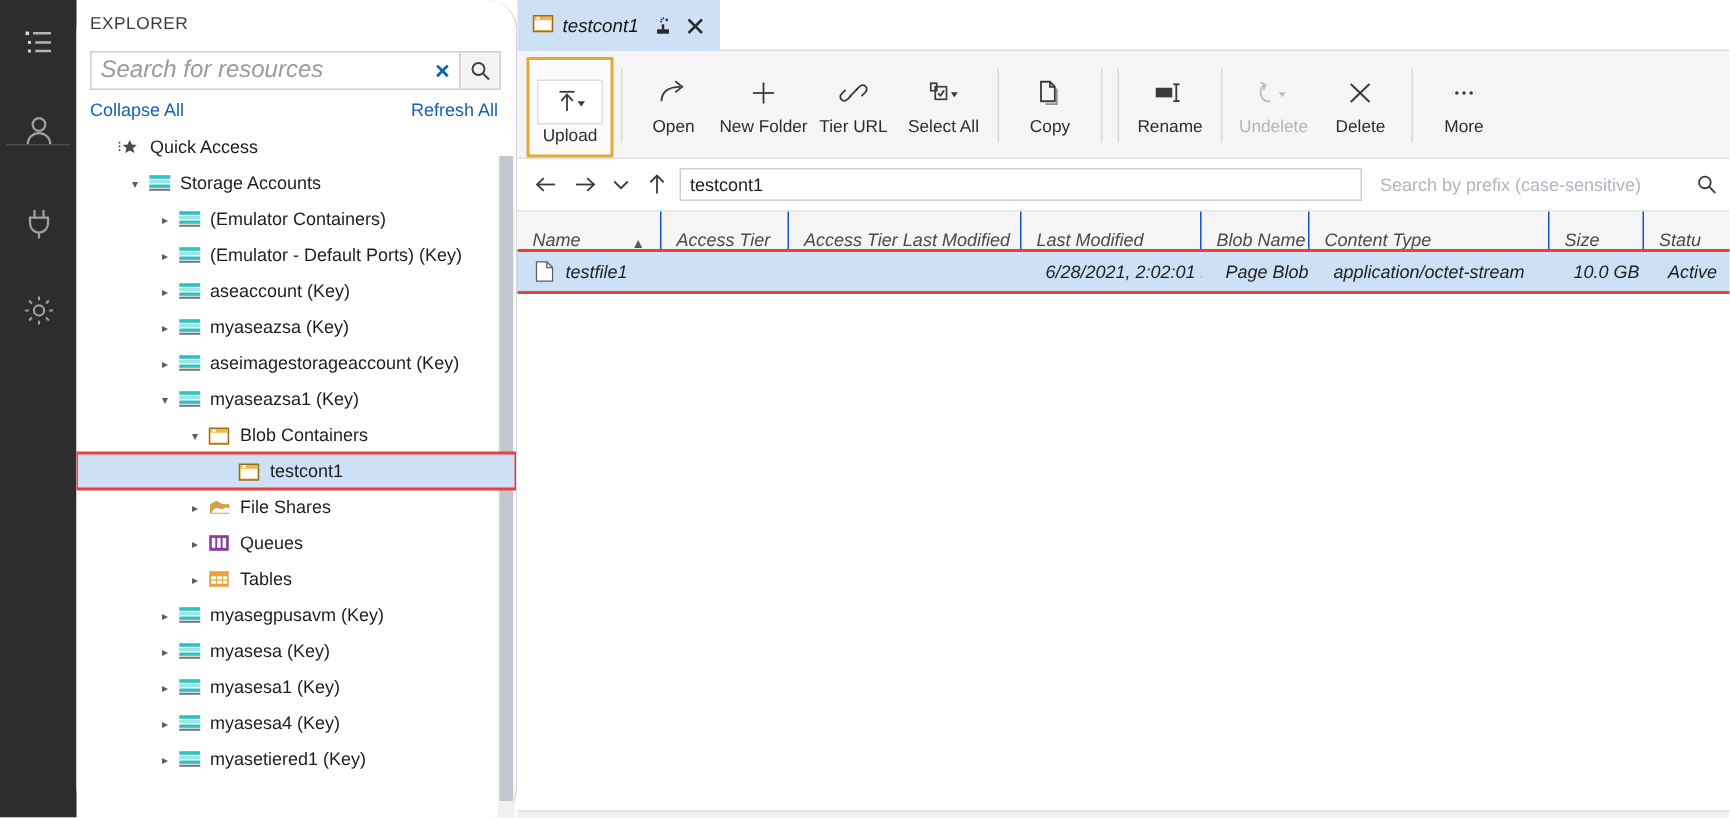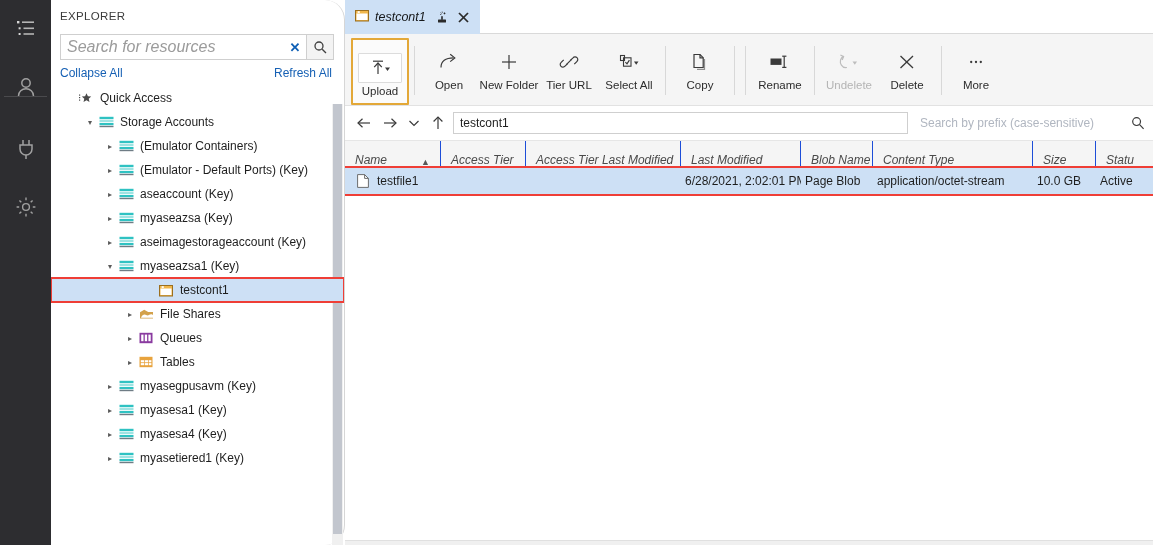--- a/index.html
+++ b/index.html
@@ -286,22 +286,22 @@
     color: #1e1e1e;
     position: relative;
   }
   .trow.selected { background: #cde0f5; }
   .trow.row-highlight {
     outline: 2px solid #ef3e36;
     outline-offset: 0px;
   }
   .td {
     display: flex; align-items: flex-end;
-    padding: 0 4px;
-    white-space: nowrap; overflow: hidden;
+    padding: 0 16px;
+    white-space: nowrap; overflow: hidden; font-style: italic;
   }
   .td.name { gap: 8px; padding-left: 12px; }
   .file-ico { display: flex; align-items: center; }
 
   .statusbar {
     position: absolute; left: 0; right: 0; bottom: 0;
     height: 5px; background: #f0f0f0;
     border-top: 1px solid #e0e0e0;
   }
 </style>
@@ -463,20 +463,32 @@
           <span class="t-icon">
             <svg width="15" height="12" viewBox="0 0 15 12">
               <rect x="0.5" y="0.8" width="14" height="2.4" fill="#2fc2c2"></rect>
               <rect x="0.5" y="4" width="14" height="2.2" fill="#9fe3e3"></rect>
               <rect x="0.5" y="7" width="14" height="2.2" fill="#2fc2c2"></rect>
               <rect x="0.5" y="9.8" width="14" height="1.4" fill="#6f7c85"></rect>
             </svg>
           </span>
           <span class="t-label">myaseazsa1 (Key)</span>
         </div>
+        <div class="tree-row">
+          <span style="flex:0 0 72px"></span>
+          <span class="twisty open"></span>
+          <span class="t-icon">
+            <svg width="14" height="13" viewBox="0 0 14 13">
+              <rect x="0.5" y="1.5" width="13" height="10.5" fill="#f0b64a" stroke="#9b6f1f" stroke-width="1"></rect>
+              <rect x="1.5" y="4.5" width="11" height="6.5" fill="#ffffff"></rect>
+              <rect x="2.6" y="2.2" width="2.2" height="1.7" fill="#ffffff"></rect>
+            </svg>
+          </span>
+          <span class="t-label">Blob Containers</span>
+        </div>
         <div class="tree-row selected highlight-box">
           <span style="flex:0 0 92px"></span>
           <span class="twisty none"></span>
           <span class="t-icon">
             <svg width="14" height="13" viewBox="0 0 14 13">
               <rect x="0.5" y="1.5" width="13" height="10.5" fill="#f0b64a" stroke="#9b6f1f" stroke-width="1"></rect>
               <rect x="1.5" y="4.5" width="11" height="6.5" fill="#ffffff"></rect>
               <rect x="2.6" y="2.2" width="2.2" height="1.7" fill="#ffffff"></rect>
             </svg>
           </span>
@@ -527,20 +539,33 @@
           <span class="twisty closed"></span>
           <span class="t-icon">
             <svg width="15" height="12" viewBox="0 0 15 12">
               <rect x="0.5" y="0.8" width="14" height="2.4" fill="#2fc2c2"></rect>
               <rect x="0.5" y="4" width="14" height="2.2" fill="#9fe3e3"></rect>
               <rect x="0.5" y="7" width="14" height="2.2" fill="#2fc2c2"></rect>
               <rect x="0.5" y="9.8" width="14" height="1.4" fill="#6f7c85"></rect>
             </svg>
           </span>
           <span class="t-label">myasegpusavm (Key)</span>
+        </div>
+        <div class="tree-row">
+          <span style="flex:0 0 52px"></span>
+          <span class="twisty closed"></span>
+          <span class="t-icon">
+            <svg width="15" height="12" viewBox="0 0 15 12">
+              <rect x="0.5" y="0.8" width="14" height="2.4" fill="#2fc2c2"></rect>
+              <rect x="0.5" y="4" width="14" height="2.2" fill="#9fe3e3"></rect>
+              <rect x="0.5" y="7" width="14" height="2.2" fill="#2fc2c2"></rect>
+              <rect x="0.5" y="9.8" width="14" height="1.4" fill="#6f7c85"></rect>
+            </svg>
+          </span>
+          <span class="t-label">myasesa (Key)</span>
         </div>
         <div class="tree-row">
           <span style="flex:0 0 52px"></span>
           <span class="twisty closed"></span>
           <span class="t-icon">
             <svg width="15" height="12" viewBox="0 0 15 12">
               <rect x="0.5" y="0.8" width="14" height="2.4" fill="#2fc2c2"></rect>
               <rect x="0.5" y="4" width="14" height="2.2" fill="#9fe3e3"></rect>
               <rect x="0.5" y="7" width="14" height="2.2" fill="#2fc2c2"></rect>
               <rect x="0.5" y="9.8" width="14" height="1.4" fill="#6f7c85"></rect>

